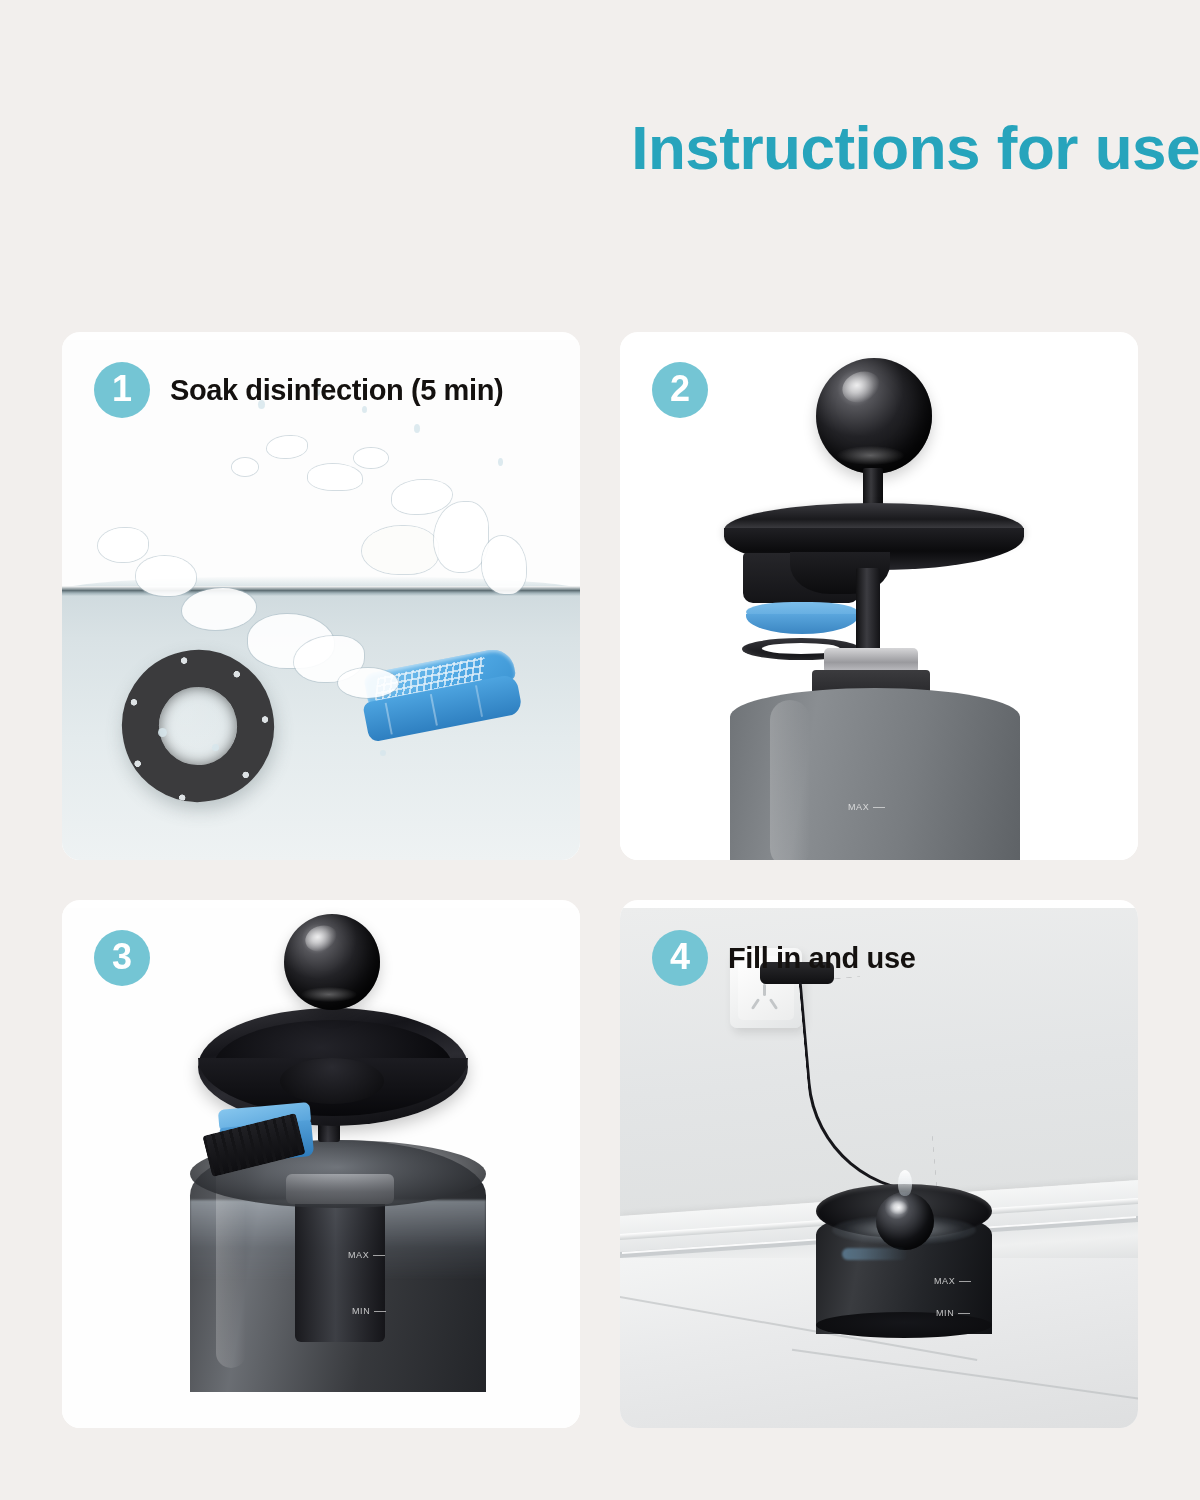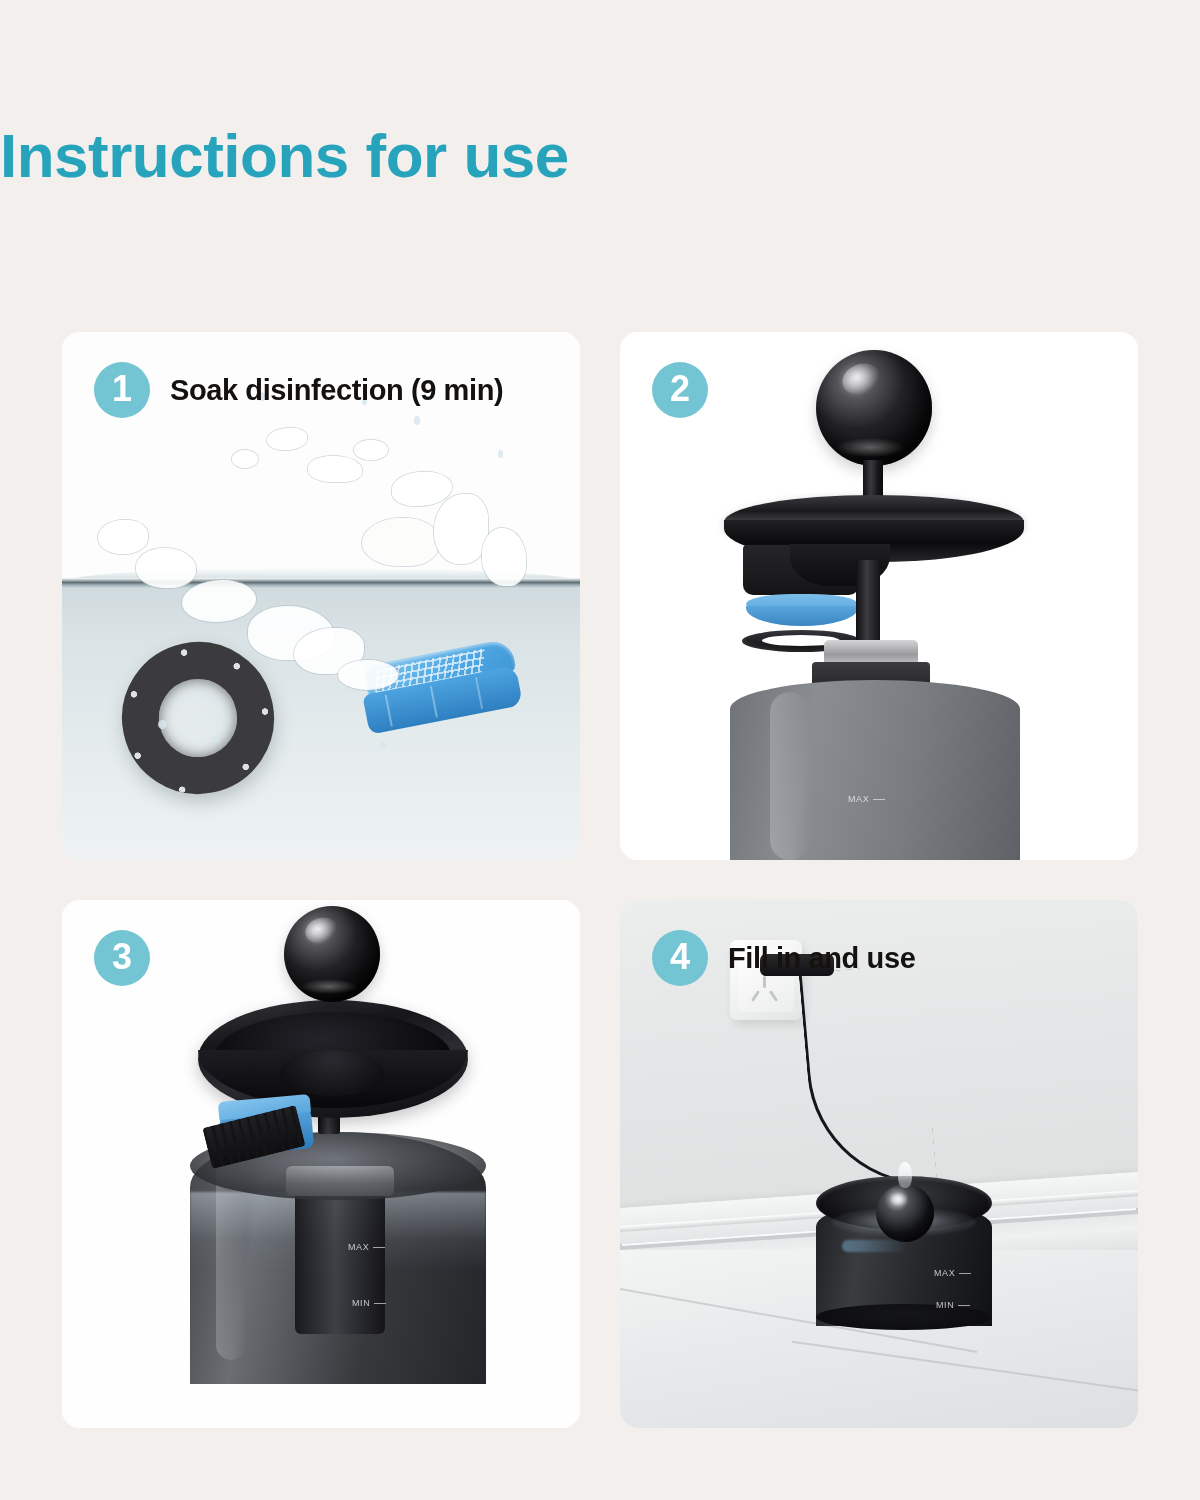--- a/index.html
+++ b/index.html
@@ -9,24 +9,24 @@
     height: 1500px;
     background: #f2efed;
     font-family: "Liberation Sans", sans-serif;
     overflow: hidden;
     position: relative;
   }
 
   
   .page-title {
     position: absolute;
-    top: 120px;
+    top: 112px;
     left: 0;
     width: 1200px;
-    text-align: left;
+    text-align: right;
     font-size: 62px;
     font-weight: bold;
     letter-spacing: -0.5px;
     color: #27a4bc;
     font-family: "Liberation Sans", sans-serif;
   }
 
   
   .grid {
     position: absolute;
@@ -74,21 +74,21 @@
   }
   .card-title {
     font-size: 29px;
     font-weight: bold;
     color: #14110f;
     white-space: nowrap;
     letter-spacing: -0.4px;
   }
 
   
-  .art { position: absolute; inset: 0; z-index: 1; }
+  .art { position: absolute; inset: 0; z-index: 1; margin-top: 8px; }
 
   
   .c1-bg { position: absolute; inset: 0; background: #fdfdfd; }
   .c1-water {
     position: absolute;
     left: 0; right: 0;
     top: 250px; bottom: 0;
     background: linear-gradient(180deg, #cfdade 0%, #d9e2e5 18%, #e4ebed 55%, #eef2f3 100%);
   }
   .c1-surface {
@@ -511,21 +511,21 @@
         <div class="droplet" style="left:352px;top:84px;width:6px;height:9px;"></div>
         <div class="droplet" style="left:436px;top:118px;width:5px;height:8px;"></div>
         <div class="droplet" style="left:96px;top:388px;width:9px;height:9px;"></div>
         <div class="droplet" style="left:150px;top:404px;width:7px;height:7px;"></div>
         <div class="droplet" style="left:318px;top:410px;width:6px;height:6px;"></div>
       </div>
     </div>
 
     <div class="card-head">
       <div class="badge">1</div>
-      <div class="card-title">Soak disinfection (9 min)</div>
+      <div class="card-title">Soak disinfection (5 min)</div>
     </div>
   </div>
 
   <div class="card">
     <div class="art">
       <div class="c2-bg"></div>
 
       <div class="sphere" style="left:196px;top:18px;width:116px;height:116px;"></div>
       <div class="stem" style="left:243px;top:128px;width:20px;height:48px;"></div>
 

